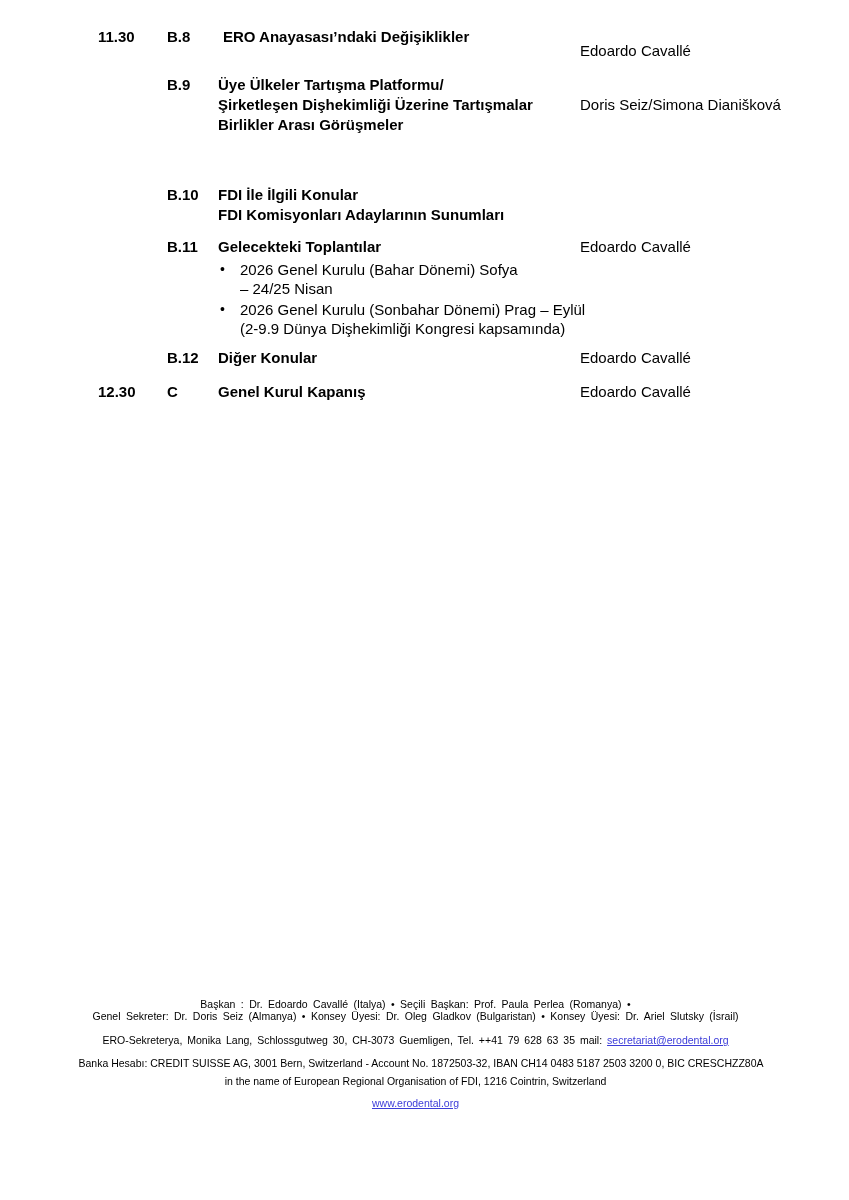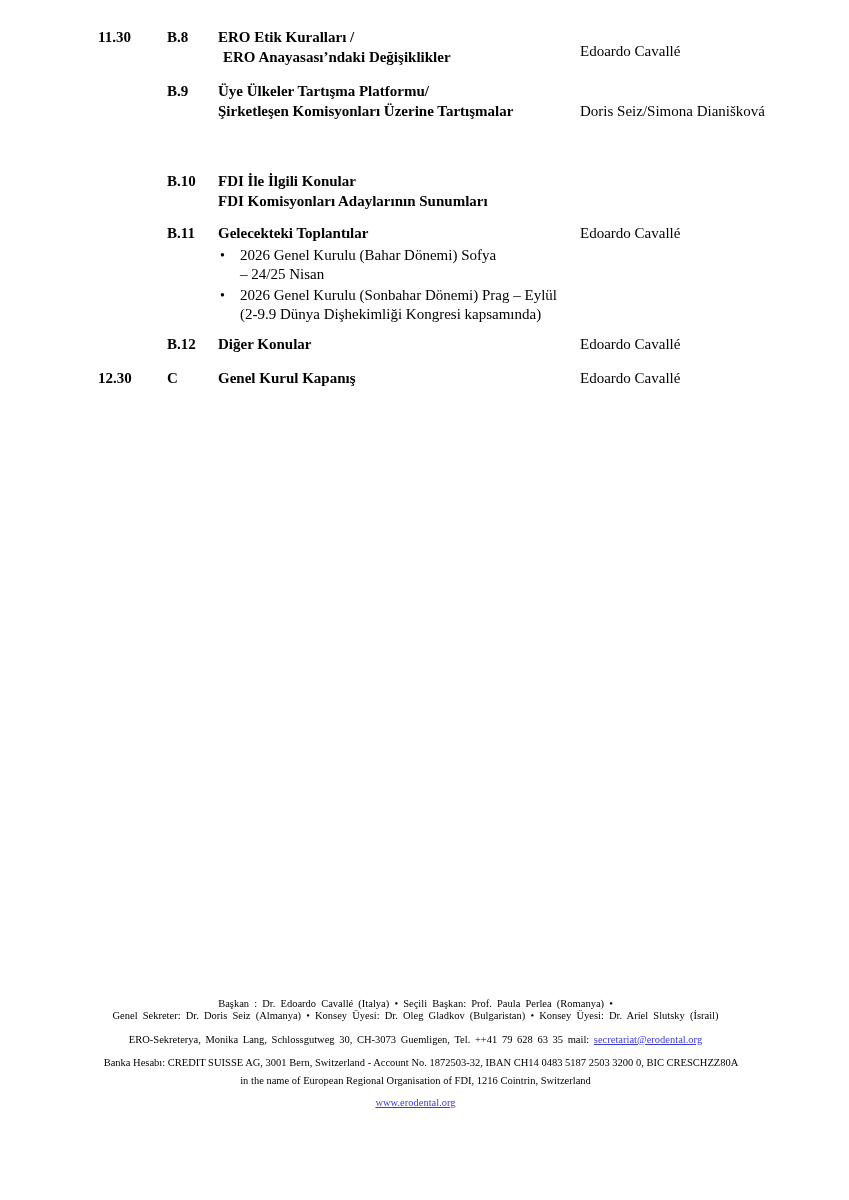--- a/index.html
+++ b/index.html
@@ -2,21 +2,21 @@
 <html><head>
 <meta charset="utf-8">
 <style>
   html, body { margin: 0; padding: 0; background: #e9e9e9; }
   .page {
     position: relative;
     width: 849px;
     height: 1200px;
     margin: 0 auto;
     background: #ffffff;
-    font-family: Liberation Serif, serif;
+    font-family: Liberation Sans, sans-serif;
     color: #000000;
     overflow: hidden;
   }
 
   
   .agenda {
     position: absolute;
     left: 98px;
     top: 27px;
     right: 36px;
@@ -97,31 +97,31 @@
 </head>
 <body>
 
 <div class="page">
 
   <div class="agenda">
       <div class="row row-b8">
         <div class="cell-time">11.30</div>
         <div class="cell-ref">B.8</div>
         <div class="cell-title">
-          <div class="title-line">ERO Etik Kuralları /</div>
           <div class="title-line indent">ERO Anayasası’ndaki Değişiklikler</div>
         </div>
         <div class="speaker">Edoardo Cavallé</div>
       </div>
       <div class="row row-b9">
         <div class="cell-time"></div>
         <div class="cell-ref">B.9</div>
         <div class="cell-title">
           <div class="title-line">Üye Ülkeler Tartışma Platformu/</div>
-          <div class="title-line">Şirketleşen Komisyonları Üzerine Tartışmalar</div>
+          <div class="title-line">Şirketleşen Dişhekimliği Üzerine Tartışmalar</div>
+          <div class="title-line">Birlikler Arası Görüşmeler</div>
         </div>
         <div class="speaker">Doris Seiz/Simona Dianišková</div>
       </div>
       <div class="row row-b10">
         <div class="cell-time"></div>
         <div class="cell-ref">B.10</div>
         <div class="cell-title">
           <div class="title-line">FDI İle İlgili Konular</div>
           <div class="title-line">FDI Komisyonları Adaylarının Sunumları</div>
         </div>

